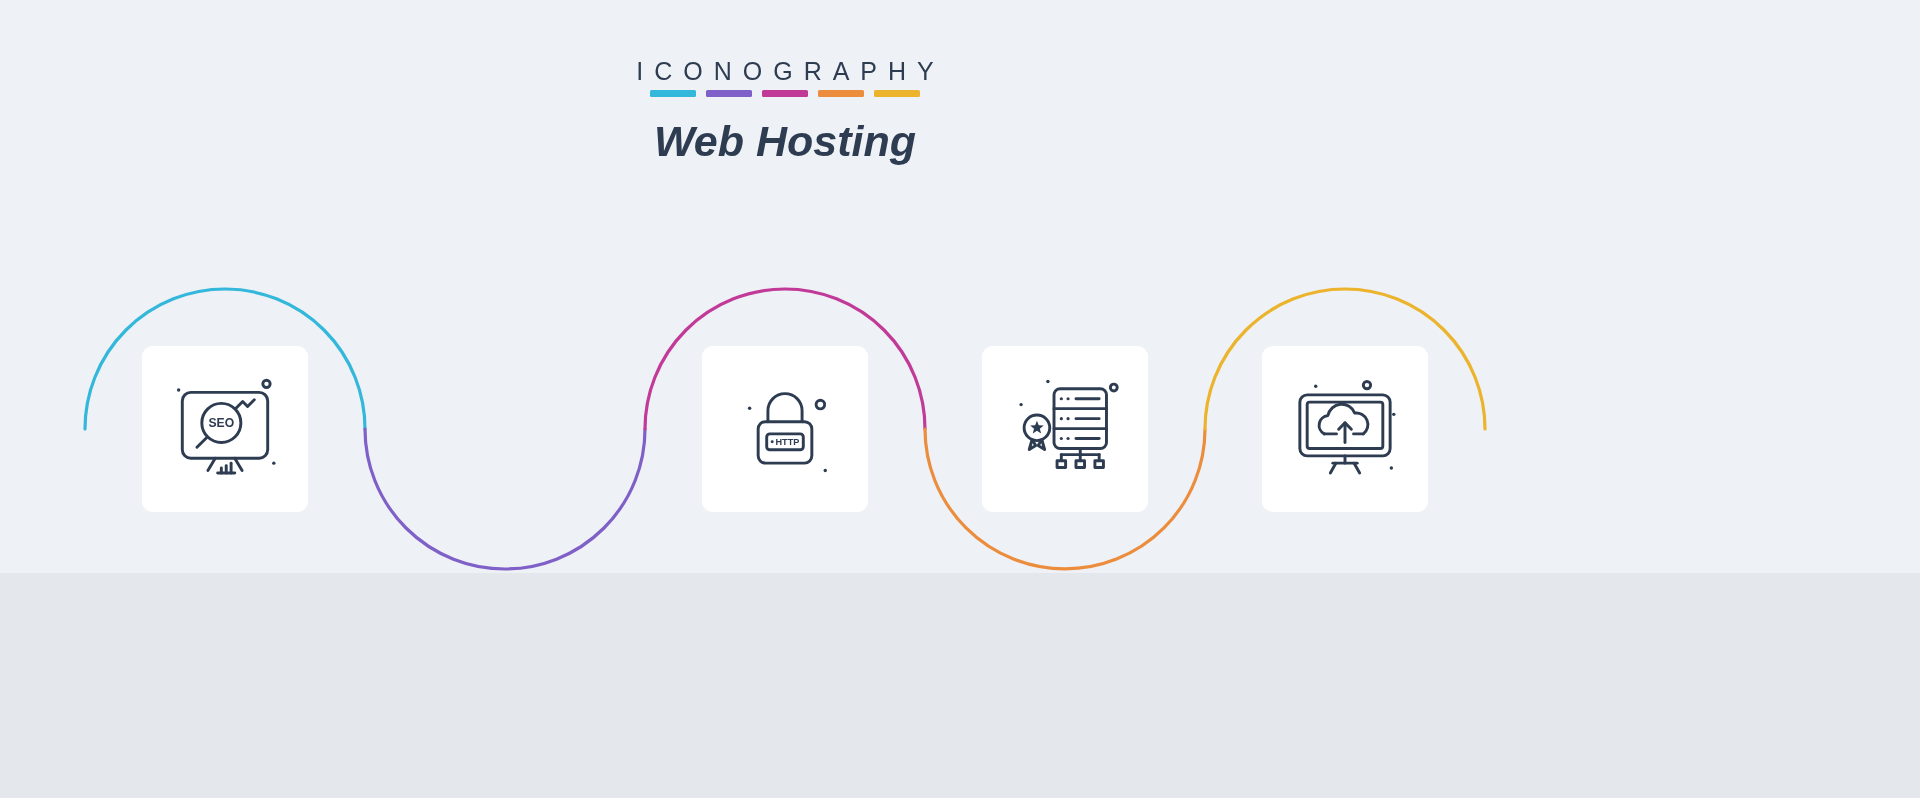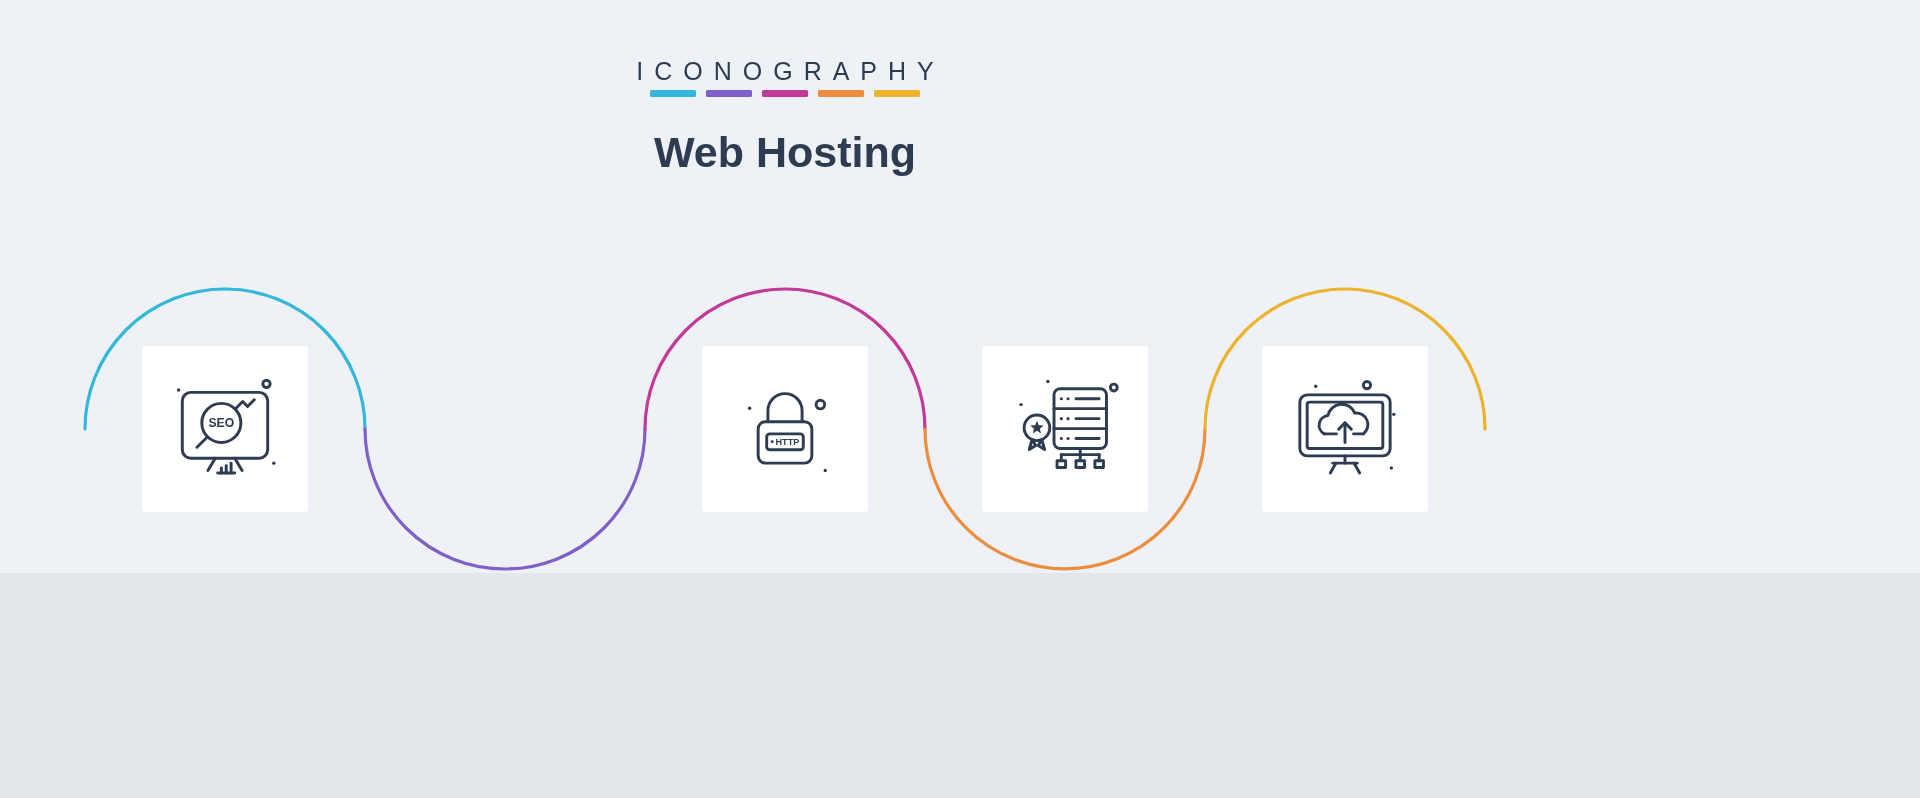--- a/index.html
+++ b/index.html
@@ -29,44 +29,45 @@
   }
   .dashes {
     position: absolute;
     top: 90px;
     left: 785px;
     transform: translateX(-50%);
     display: block;
   }
   .title {
     position: absolute;
-    top: 128px;
+    top: 117px;
     left: 785px;
     transform: translateX(-50%);
     font-size: 43px;
     font-weight: 600;
     color: var(--ink, #2e3c51);
     white-space: nowrap;
+    font-style: italic;
   }
   .wave {
     position: absolute;
     inset: 0;
   }
   .wave path {
     fill: none;
     stroke-width: 3.2;
     stroke-linecap: round;
   }
   .card {
     position: absolute;
     top: 346px;
     width: 166px;
     height: 166px;
     background: var(--card, #ffffff);
-    border-radius: 4px;
+    border-radius: 11px;
     display: flex;
     align-items: center;
     justify-content: center;
   }
   .card-1 { left: 142px; }
   .card-2 { left: 422px; }
   .card-3 { left: 702px; }
   .card-4 { left: 982px; }
   .card-5 { left: 1262px; }
   .icon { width: 122px; height: 122px; display: block; }

